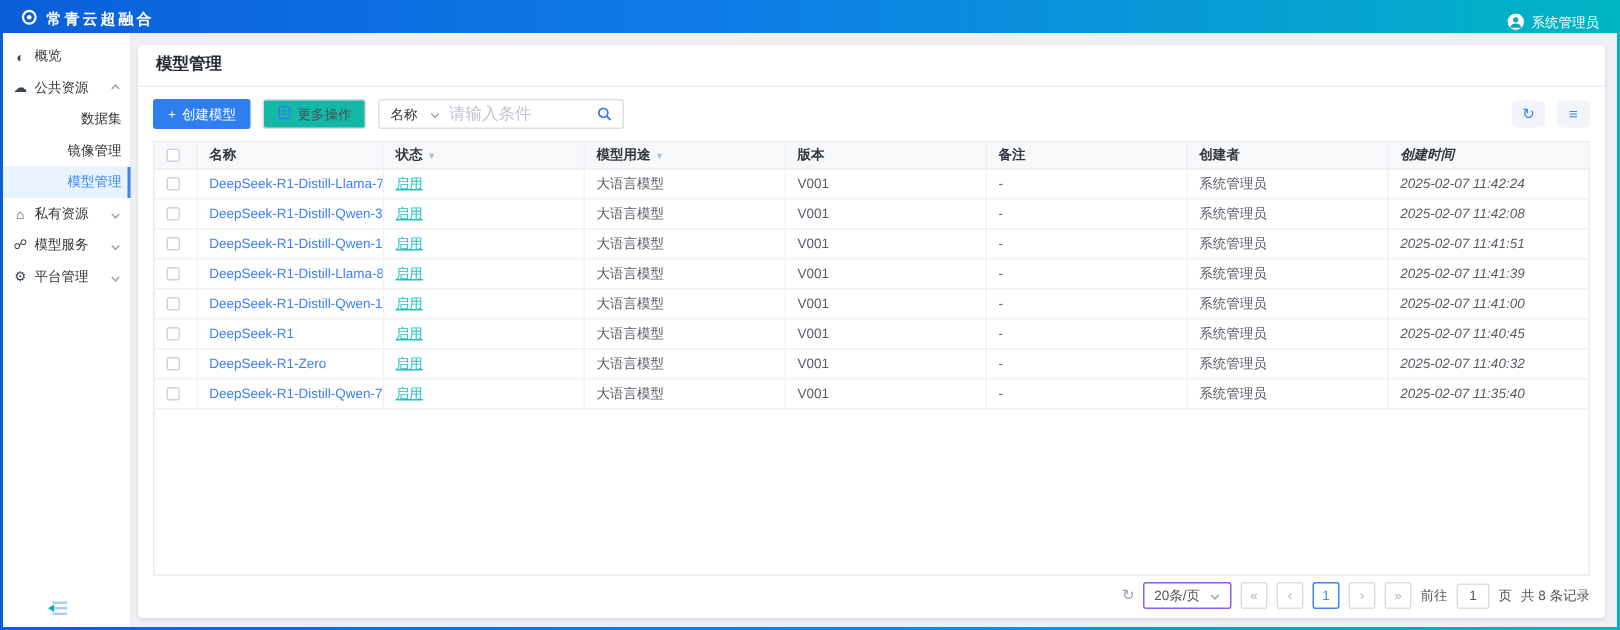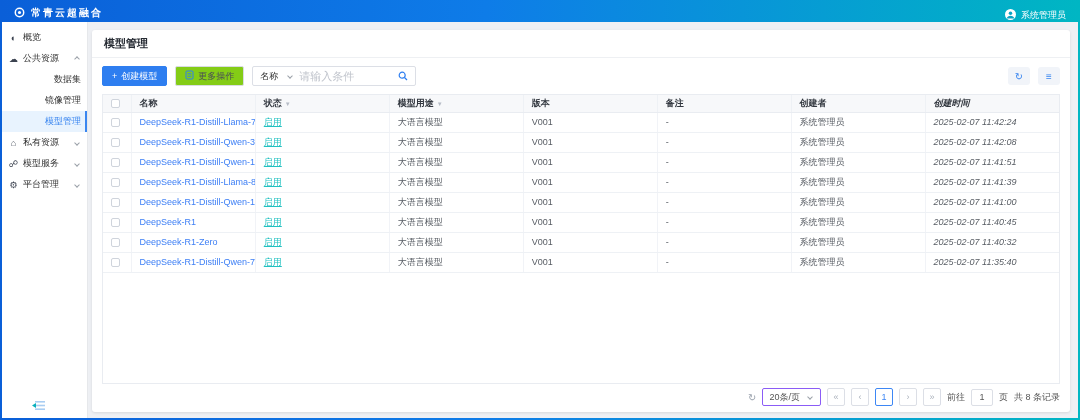--- a/index.html
+++ b/index.html
@@ -37,21 +37,21 @@
   .panel { background:#fff; height:100%; border-radius:3px; box-shadow:0 1px 3px rgba(0,0,0,.10);
     display:flex; flex-direction:column; padding:0 10px; }
   .page-title { flex:0 0 26px; line-height:27px; font-size:11px; font-weight:bold; color:#262b33;
     border-bottom:1px solid #eef0f3; margin:0 -10px; padding:0 12px; }
 
   
   .toolbar { flex:0 0 36px; display:flex; align-items:center; gap:8px; padding:8px 0; }
   .btn { height:20px; display:flex; align-items:center; gap:4px; font-size:9px;
     border-radius:2px; padding:0 9px; cursor:pointer; }
   .btn-primary { background:#2e7ef0; color:#fff; border:1px solid #2e7ef0; }
-  .btn-default { background:#84cc16; color:#4a4f57; border:1px solid #d9dce1;font-family:Liberation Serif, serif; }
+  .btn-default { background:#14b8a6; color:#4a4f57; border:1px solid #d9dce1;font-family:Liberation Serif, serif; }
   .search-group { height:20px; display:flex; align-items:center; border:1px solid #dcdfe6;
     border-radius:2px; font-size:9px; background:#fff; }
   .search-sel { display:flex; align-items:center; gap:10px; padding:0 7px; color:#333; cursor:pointer; }
   .search-sel .chev { margin:0; }
   .search-input { border:none; outline:none; width:92px; font-size:11px; color:#666; }
   .search-input::placeholder { color:#c0c4cc; }
   .search-btn { padding:0 7px; display:flex; align-items:center; cursor:pointer; }
   .tspacer { flex:1; }
   .icon-btn { width:22px; height:18px; border-radius:3px; background:#f1f4f9; color:#3a86f0;
     display:flex; align-items:center; justify-content:center; font-size:10px; cursor:pointer; }

